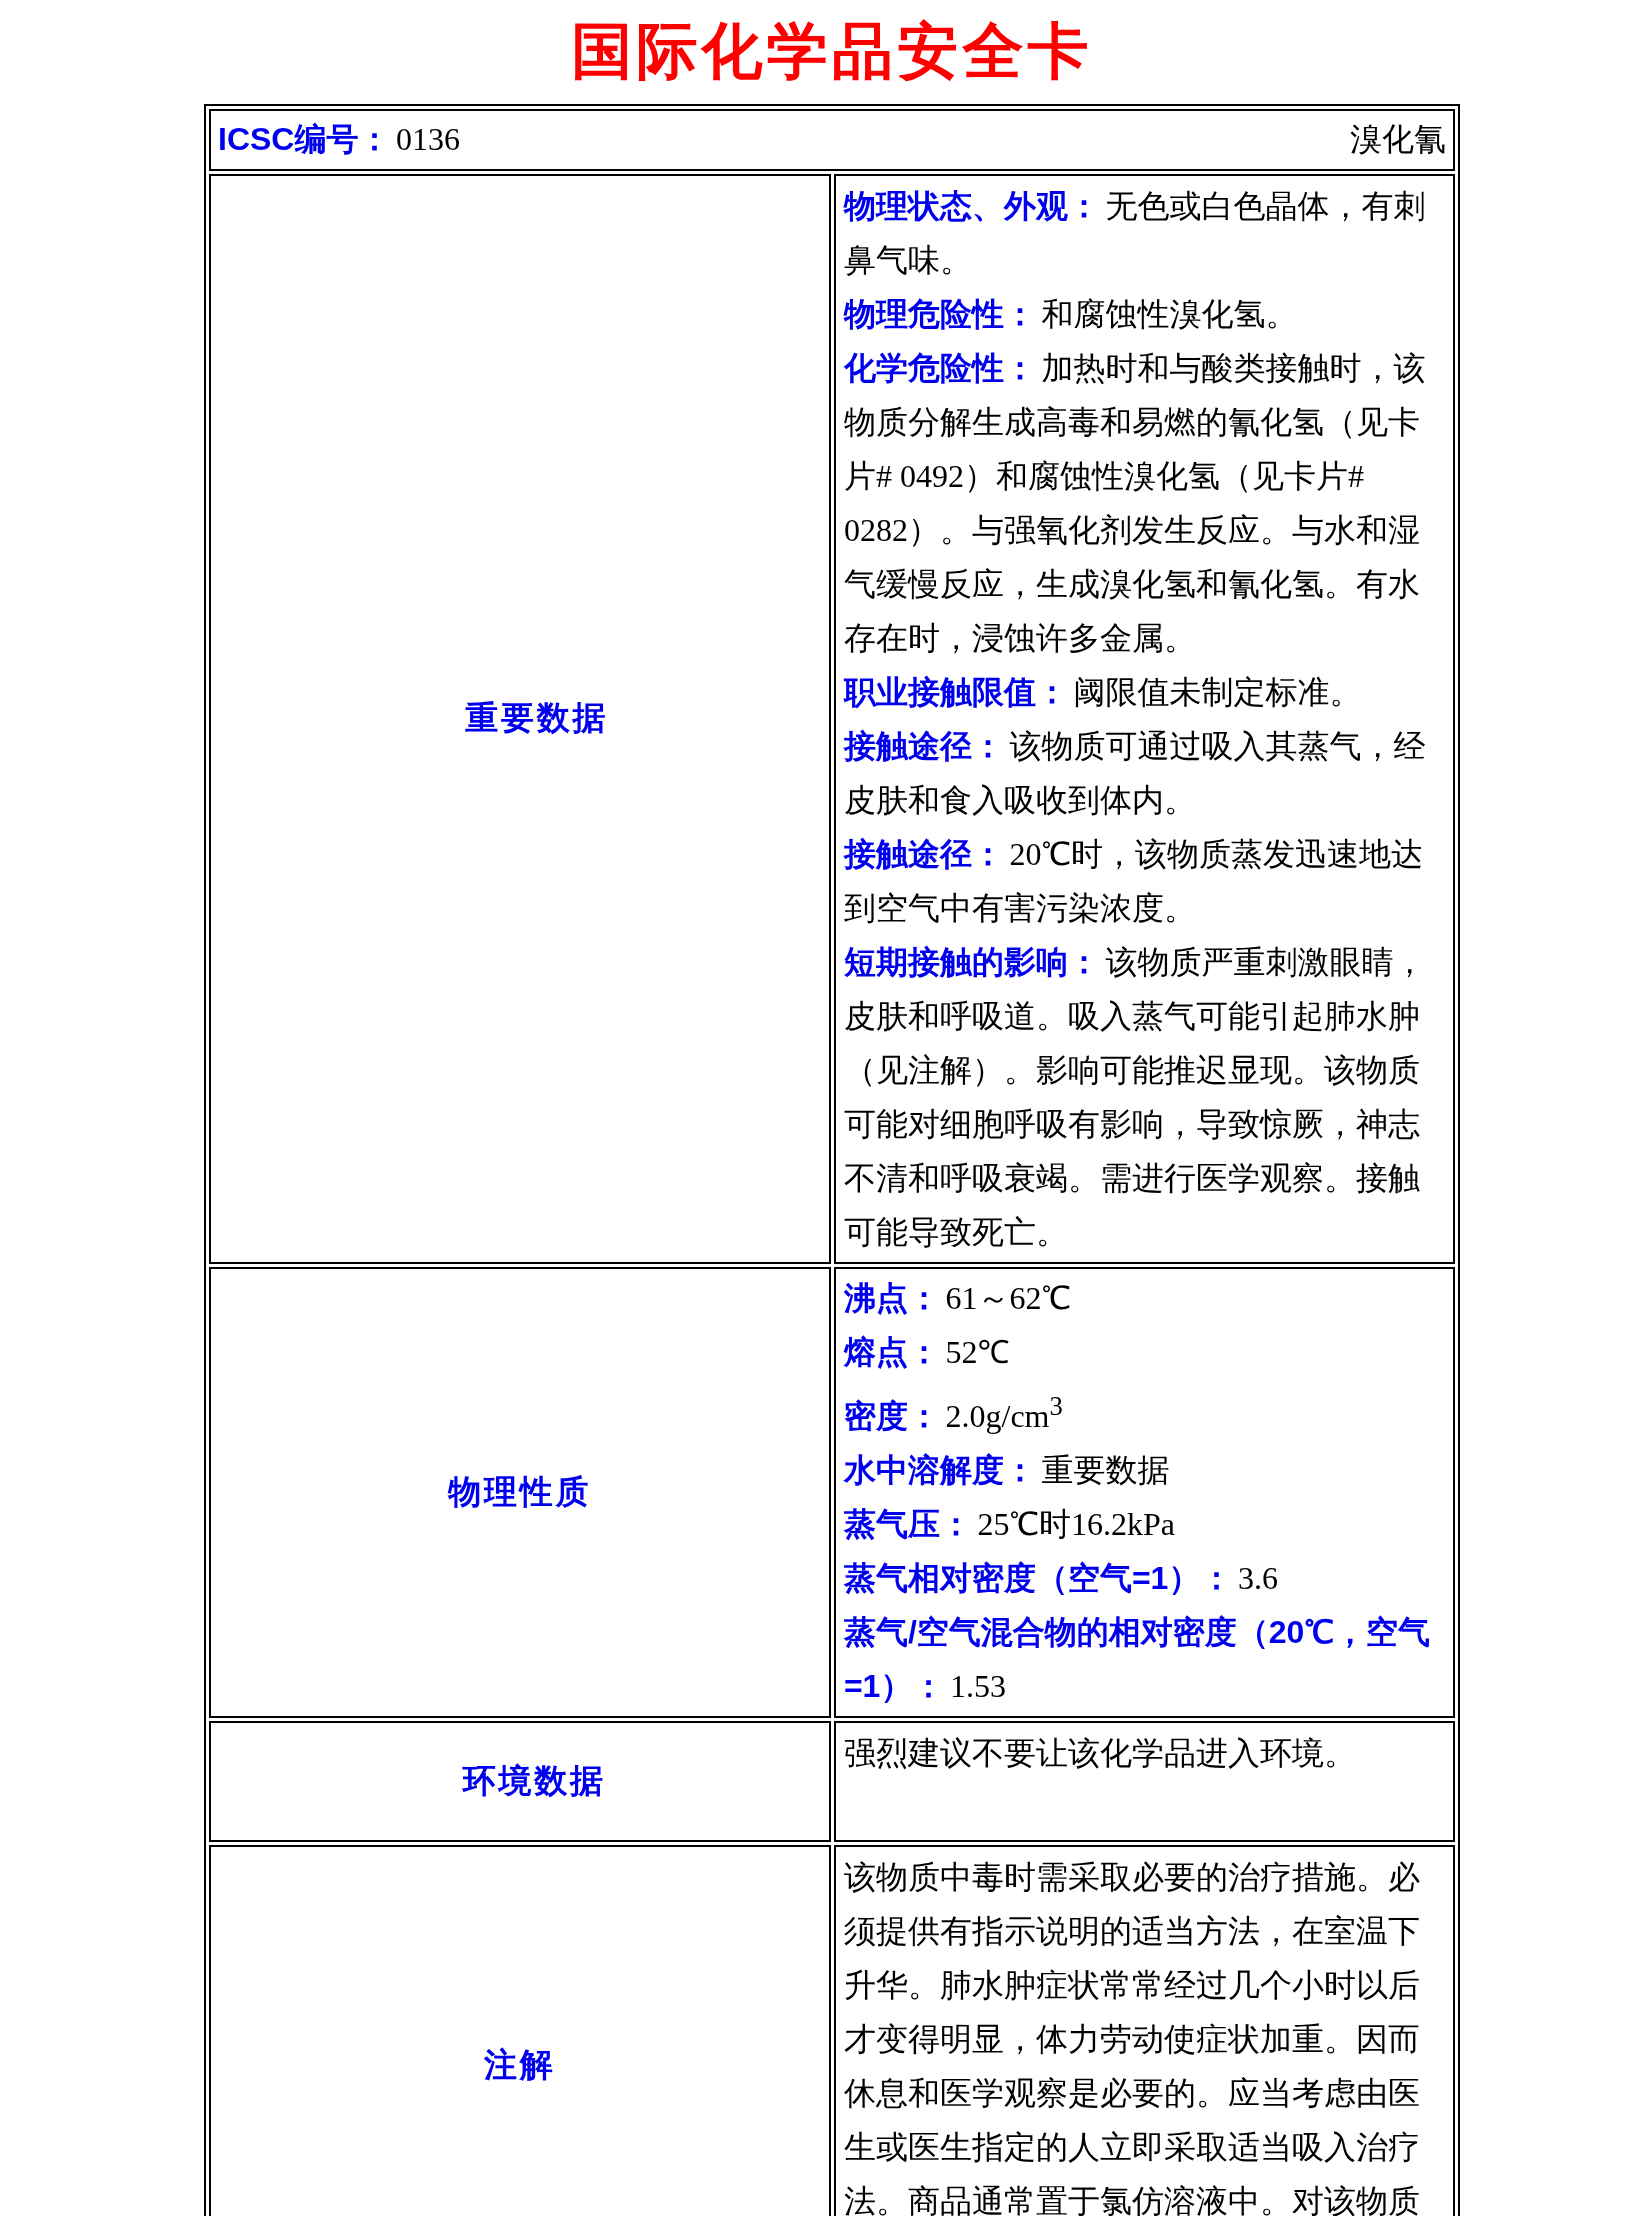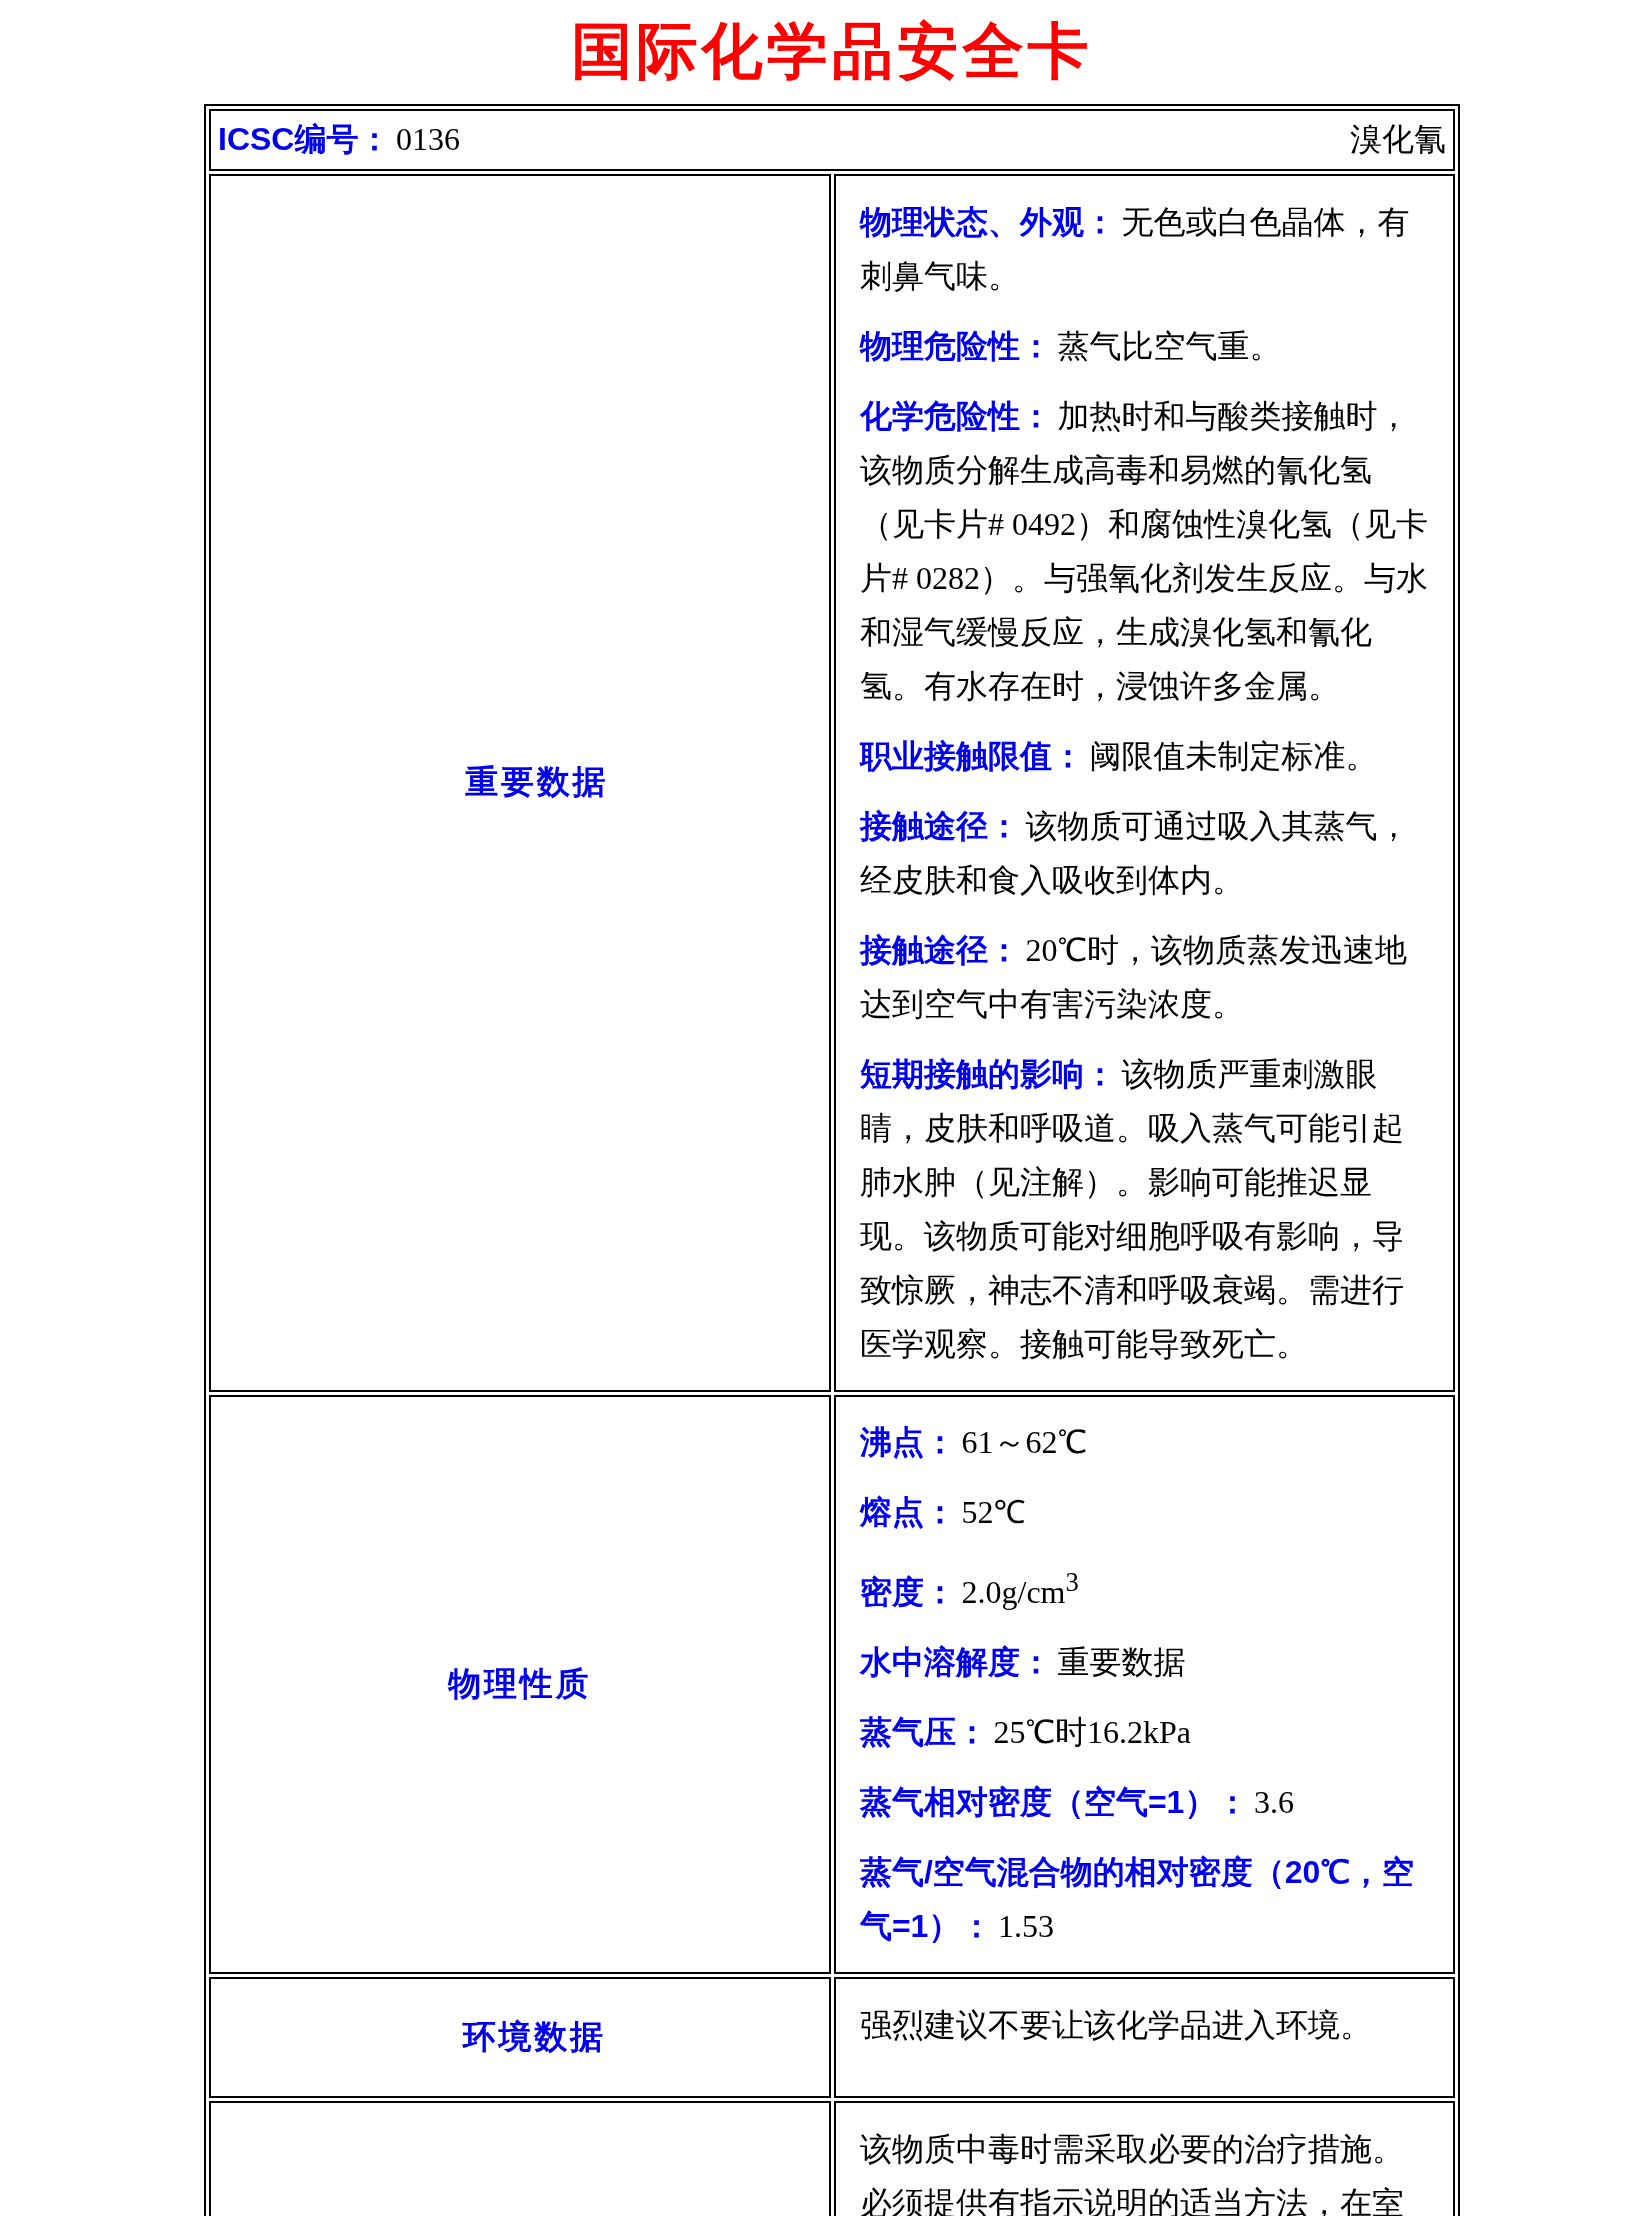--- a/index.html
+++ b/index.html
@@ -10,21 +10,21 @@
          font-family:"Liberation Serif",serif;}
   table.card{position:absolute;left:204px;top:104px;width:1256px;background:#fff;
          border:2.8px solid #000;border-collapse:separate;border-spacing:3.5px;table-layout:fixed;}
   td.cell{border:2.1px solid #000;background:#fff;}
   td.side{width:175px;text-align:center;vertical-align:middle;color:#0000ee;font-weight:bold;
          font-family:"Liberation Sans",sans-serif;font-size:33px;letter-spacing:2.8px;padding:0;}
   td.content{vertical-align:top;font-size:32px;line-height:54px;padding:2.8px 8.4px;}
   .lbl{color:#0000ee;font-weight:bold;font-family:"Liberation Sans",sans-serif;margin-right:5.6px;}
   td.header-cell{height:58px;font-size:32px;padding:0 7px;vertical-align:middle;}
   .hwrap{display:flex;justify-content:space-between;align-items:center;text-align:center;}
-  .item{margin:16px;}
+  .item{margin:0;}
 </style>
 </head>
 <body>
 
 <div class="page">
 
   <h1 class="title">国际化学品安全卡</h1>
 
   <table class="card">
 
@@ -37,21 +37,21 @@
           </span>
           <span>溴化氰</span>
         </div>
       </td>
     </tr>
 
     <tr>
       <td class="cell side" style="height:638px;padding-left:34px;">重要数据</td>
       <td class="cell content">
         <div class="item"><span class="lbl">物理状态、外观：</span><span class="val">无色或白色晶体，有刺鼻气味。</span></div>
-        <div class="item"><span class="lbl">物理危险性：</span><span class="val">蒸气比空气重。</span></div>
+        <div class="item"><span class="lbl">物理危险性：</span><span class="val">和腐蚀性溴化氢。</span></div>
         <div class="item"><span class="lbl">化学危险性：</span><span class="val">加热时和与酸类接触时，该物质分解生成高毒和易燃的氰化氢（见卡片# 0492）和腐蚀性溴化氢（见卡片# 0282）。与强氧化剂发生反应。与水和湿气缓慢反应，生成溴化氢和氰化氢。有水存在时，浸蚀许多金属。</span></div>
         <div class="item"><span class="lbl">职业接触限值：</span><span class="val">阈限值未制定标准。</span></div>
         <div class="item"><span class="lbl">接触途径：</span><span class="val">该物质可通过吸入其蒸气，经皮肤和食入吸收到体内。</span></div>
         <div class="item"><span class="lbl">接触途径：</span><span class="val">20℃时，该物质蒸发迅速地达到空气中有害污染浓度。</span></div>
         <div class="item"><span class="lbl">短期接触的影响：</span><span class="val">该物质严重刺激眼睛，皮肤和呼吸道。吸入蒸气可能引起肺水肿（见注解）。影响可能推迟显现。该物质可能对细胞呼吸有影响，导致惊厥，神志不清和呼吸衰竭。需进行医学观察。接触可能导致死亡。</span></div>
       </td>
     </tr>
 
     <tr>
       <td class="cell side" style="height:405px;">物理性质</td>

